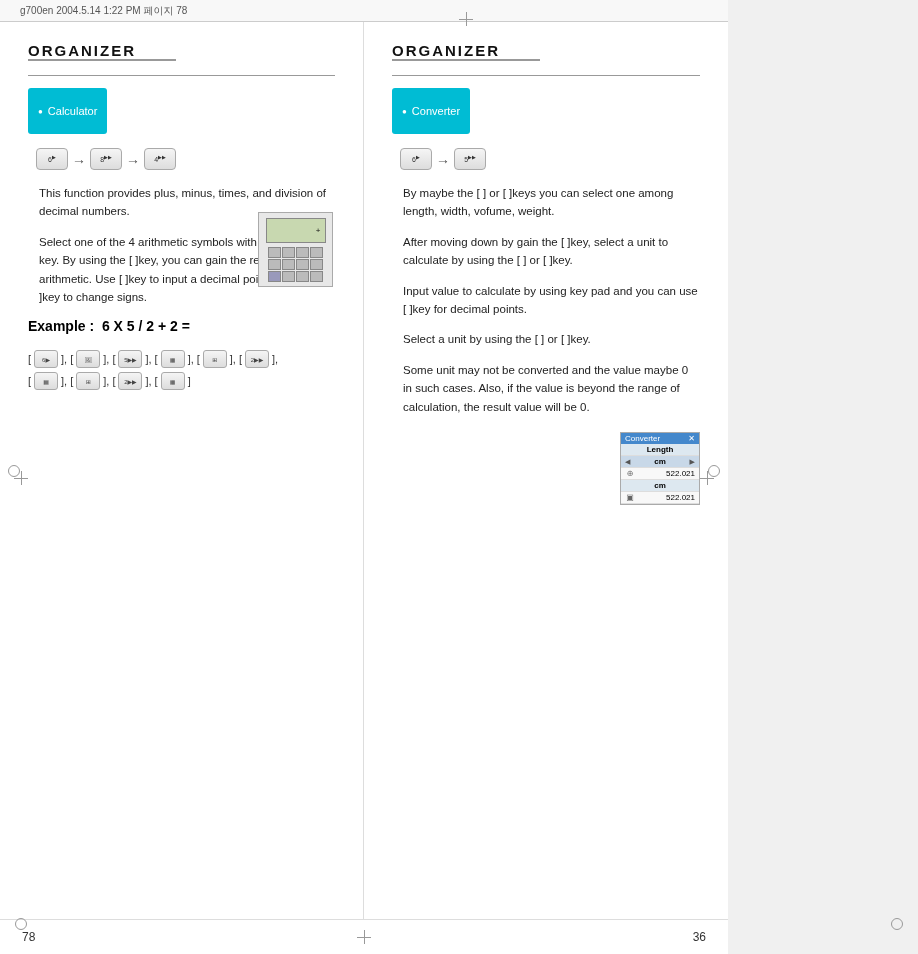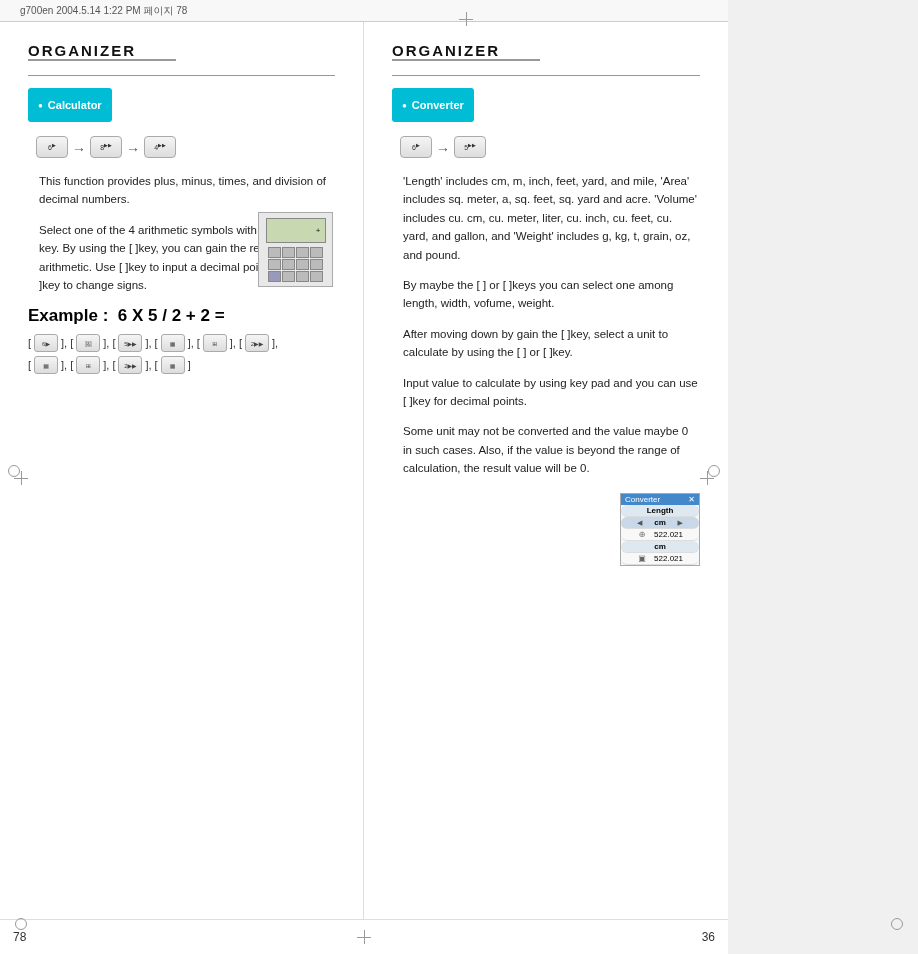--- a/index.html
+++ b/index.html
@@ -63,22 +63,22 @@
       padding-right: 40px;
     }
 
     
     .section-label {
       display: inline-flex;
       align-items: center;
       background: #00bcd4;
       color: white;
       font-size: 11px;
-      font-weight: bold;
-      padding: 11px 10px;
+      font-weight: normal;
+      padding: 17px 10px;
       border-radius: 3px;
       margin-bottom: 14px;
     }
 
     .section-label::before {
       content: '●';
       margin-right: 5px;
       font-size: 8px;
     }
 
@@ -113,23 +113,23 @@
     
     .body-text {
       font-size: 11.5px;
       line-height: 1.6;
       color: #222;
       margin-bottom: 12px;
       margin-left: 11px;
     }
 
     .body-text-bold {
-      font-size: 17px;
+      font-size: 14px;
       font-weight: bold;
-      margin-bottom: 8px;
+      margin-bottom: 16px;
     }
 
     .example-row {
       display: flex;
       flex-wrap: wrap;
       align-items: center;
       gap: 3px;
       font-size: 11px;
       color: #333;
       margin-bottom: 4px;
@@ -211,24 +211,23 @@
       color: white;
       display: flex;
       justify-content: space-between;
       padding: 1px 4px;
       font-size: 8px;
     }
 
     .conv-row {
       display: flex;
       align-items: flex-end;
-      padding: 1px 16px;
+      padding: 1px 4px;
       border-bottom: 1px solid #ddd;
       font-size: 8px;
-      border-radius: 6px;
     }
 
     .conv-row.selected {
       background: #c8d8e8;
     }
 
     .conv-label {
       flex: 1;
       text-align: center;
       font-weight: bold;
@@ -244,21 +243,21 @@
       width: 10px;
       text-align: center;
       color: #666;
       font-size: 8px;
     }
 
     
     .footer {
       display: flex;
       justify-content: space-between;
-      padding: 10px 13px;
+      padding: 10px 22px;
       font-size: 12px;
       color: #333;
       border-top: 1px solid #ddd;
     }
 
     
     .crosshair {
       position: absolute;
       width: 14px;
       height: 14px;
@@ -452,32 +451,32 @@
         </div>
         <span class="arrow-icon">→</span>
         <div class="key-icon">
           <span style="font-size:7px;">5<sup style="font-size:5px;">▶▶</sup></span>
         </div>
       </div>
 
       
 
       
-      <p class="body-text">'Length' includes cm, m, inch, feet, yard, and mile, 'Area' includes sq. meter, a, sq. feet, sq. yard and acre. 'Volume' includes cu. cm, cu. meter, liter, cu. inch, cu. feet, cu. yard, and gallon, and 'Weight' includes g, kg, t, grain, oz, and pound.</p>
 
       
       <p class="body-text">By maybe the [    ] or [    ]keys you can select one among length, width, vofume, weight.</p>
 
       
       <p class="body-text">After moving down by gain the [    ]key, select a unit to calculate by using the [    ] or [    ]key.</p>
 
       
       <p class="body-text">Input value to calculate by using key pad and you can use [    ]key for decimal points.</p>
 
       
+      <p class="body-text">Select a unit by using the [    ] or [    ]key.</p>
 
       
 
       
       <p class="body-text">Some unit may not be converted and the value maybe 0 in such cases. Also, if the value is beyond the range of calculation, the result value will be 0.</p>
 
       
       <div style="display:flex;justify-content:flex-end;margin-top:6px;">
         <div class="converter-screen">
           <div class="conv-header">

